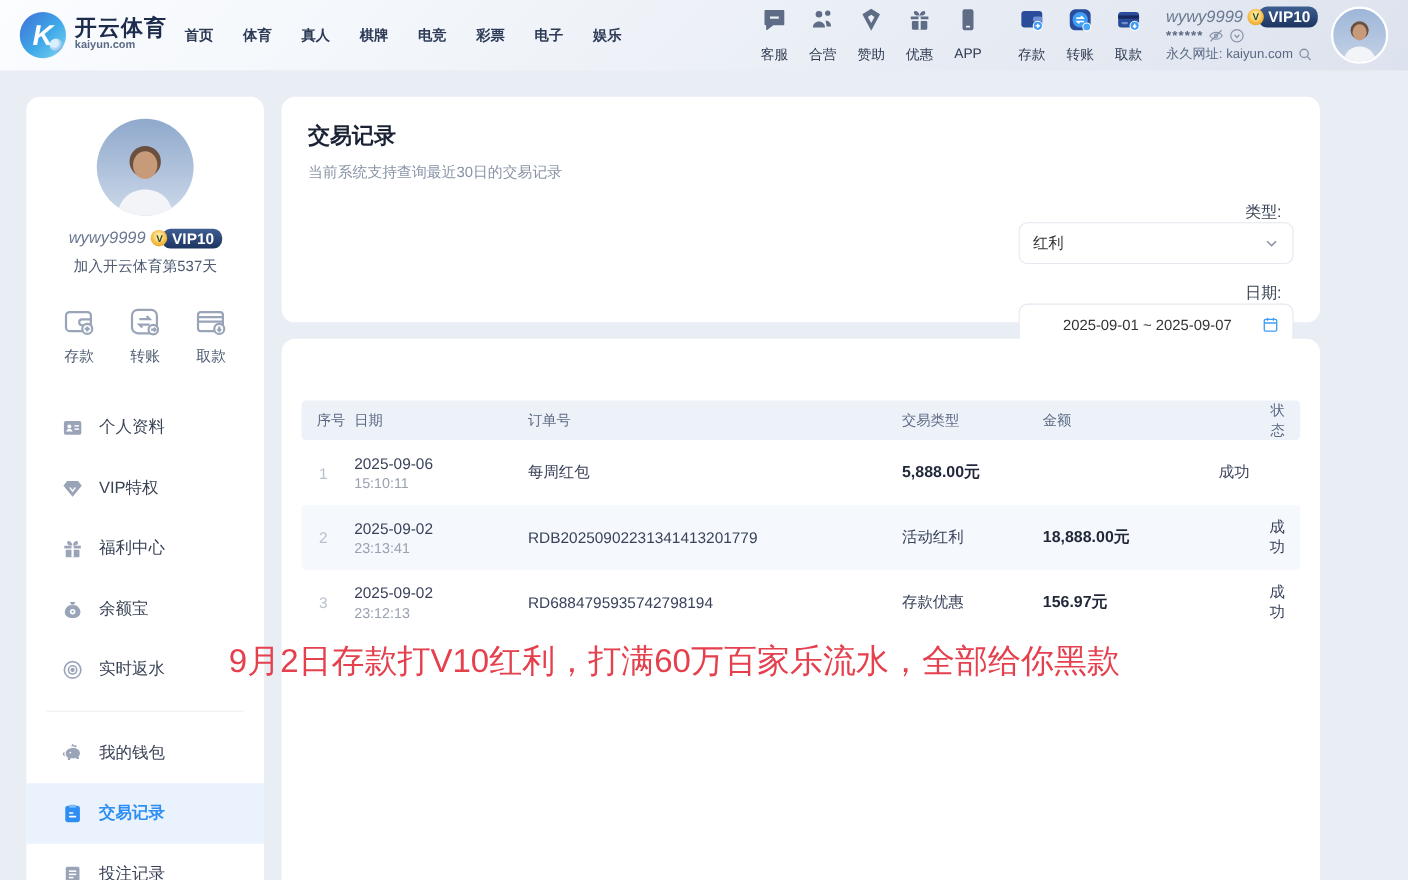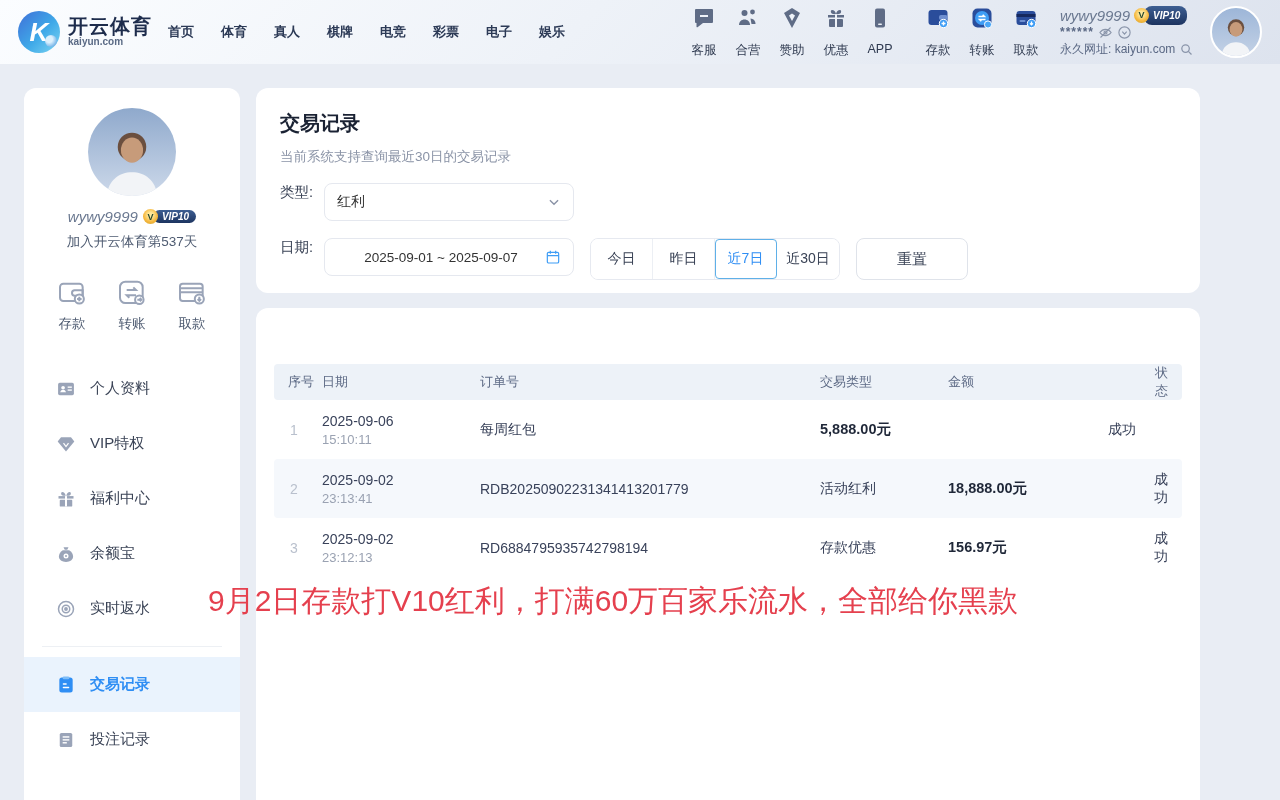--- a/index.html
+++ b/index.html
@@ -42,21 +42,21 @@
   .ui-name { font-size:15px; color:#6a7890; font-style:italic; }
   .vip-badge { display:inline-flex; align-items:center; height:15px; position:relative; }
   .vip-v {
     width:15px; height:15px; border-radius:50%; z-index:1;
     background:radial-gradient(circle at 50% 40%,#ffe89a 20%,#f5b63c 60%,#caa22e 100%);
     display:flex; align-items:center; justify-content:center;
     color:#2a4a2e; font-size:9px; font-weight:bold;
   }
   .vip-pill {
     background:linear-gradient(180deg,#3d5e92,#1d3460); color:#ffffff;
-    font-size:10px; font-weight:bold; font-style:italic;
+    font-size:14px; font-weight:bold; 
     border-radius:8px; padding:1px 7px 1px 9px; margin-left:-5px;
   }
   .stars { font-weight:bold; letter-spacing:1px; }
   .mini-ic { width:15px; height:15px; color:#8a95aa; }
   .avatar {
     width:52px; height:52px; border-radius:50%; margin-left:8px; overflow:hidden;
     background:linear-gradient(180deg,#9db6d8 0%,#c4d2e6 100%); border:2px solid #fff;
     display:flex; align-items:flex-end; justify-content:center; cursor:pointer;
   }
   .avatar svg { width:44px; height:44px; }
@@ -86,21 +86,21 @@
   .menu-item svg { width:20px; height:20px; color:#9aa4b8; flex:0 0 auto; }
   .menu-item.active { background:#eaf3fd; color:#2f8ef4; font-weight:bold; }
   .menu-item.active svg { color:#2f8ef4; }
   .side-divider { height:1px; background:#edf0f4; margin:10px 18px; }
   
   .card { position:absolute; left:256px; width:944px; background:#fff; border-radius:12px; }
   .card-filter { top:88px; height:205px; padding:22px 24px; }
   .card-table { top:308px; height:520px; padding:17px 18px; }
   .page-title { font-size:20px; font-weight:bold; color:#1a2233; }
   .page-sub { font-size:13.5px; color:#8a93a6; margin-top:11px; }
-  .filter-row { display:flex; align-items:flex-start; margin-top:17px; }
+  .filter-row { display:flex; align-items:flex-end; margin-top:17px;flex-direction:column; }
   .f-label { font-size:14.5px; color:#3a4356; width:44px; }
   .select-box, .date-box {
     width:250px; height:38px; border:1px solid #e5e8ef; border-radius:8px;
     display:flex; align-items:center; padding:0 12px; cursor:pointer; background:#fff;
   }
   .select-box .val { font-size:14px; color:#333; flex:1; }
   .date-box .val { font-size:13.5px; color:#333; flex:1; text-align:center; }
   .chev { width:14px; height:14px; color:#8a93a6; }
   .cal { width:16px; height:16px; color:#3f9df5; }
   .seg-group {
@@ -366,20 +366,29 @@
       <svg viewBox="0 0 24 24" fill="none" stroke="currentColor" stroke-width="1.8">
           <circle cx="12" cy="12" r="9"></circle>
           <circle cx="12" cy="12" r="4.5"></circle>
           <circle cx="12" cy="12" r="1.4" fill="currentColor"></circle>
         </svg>
       <span>实时返水</span>
     </div>
 
     <div class="side-divider"></div>
 
+    <div class="menu-item">
+      <svg viewBox="0 0 24 24" fill="currentColor">
+          <path d="M4.5 12c0-3.6 3.4-6 8-6 4.4 0 7.5 2.4 7.5 5.8 0 1.4-.5 2.6-1.5 3.6l.6 2.6h-2.6l-.7-1.2c-1 .3-2.1.5-3.3.5-.9 0-1.8-.1-2.6-.3L9 19H6.6l.5-2.4c-1.6-1-2.6-2.6-2.6-4.6z"></path>
+          <path d="M3.2 11c-.8.2-1.2.8-1.2 1.6 0 .9.6 1.5 1.6 1.6" stroke="currentColor" stroke-width="1.4" fill="none"></path>
+          <circle cx="9.5" cy="11" r="1" fill="#fff"></circle>
+          <path d="M11 4.5l1-2 1.6 1.6 2-.6-.3 2" stroke="currentColor" stroke-width="1.2" fill="none"></path>
+        </svg>
+      <span>我的钱包</span>
+    </div>
     <div class="menu-item active">
       <svg viewBox="0 0 24 24" fill="currentColor">
           <rect x="4" y="3" width="16" height="18" rx="3"></rect>
           <rect x="8" y="1.8" width="8" height="3.4" rx="1.5" fill="#7cbcf8"></rect>
           <rect x="8" y="10" width="5" height="1.8" rx="0.9" fill="#fff"></rect>
           <rect x="8" y="14" width="8" height="1.8" rx="0.9" fill="#fff"></rect>
         </svg>
       <span>交易记录</span>
     </div>
     <div class="menu-item">

